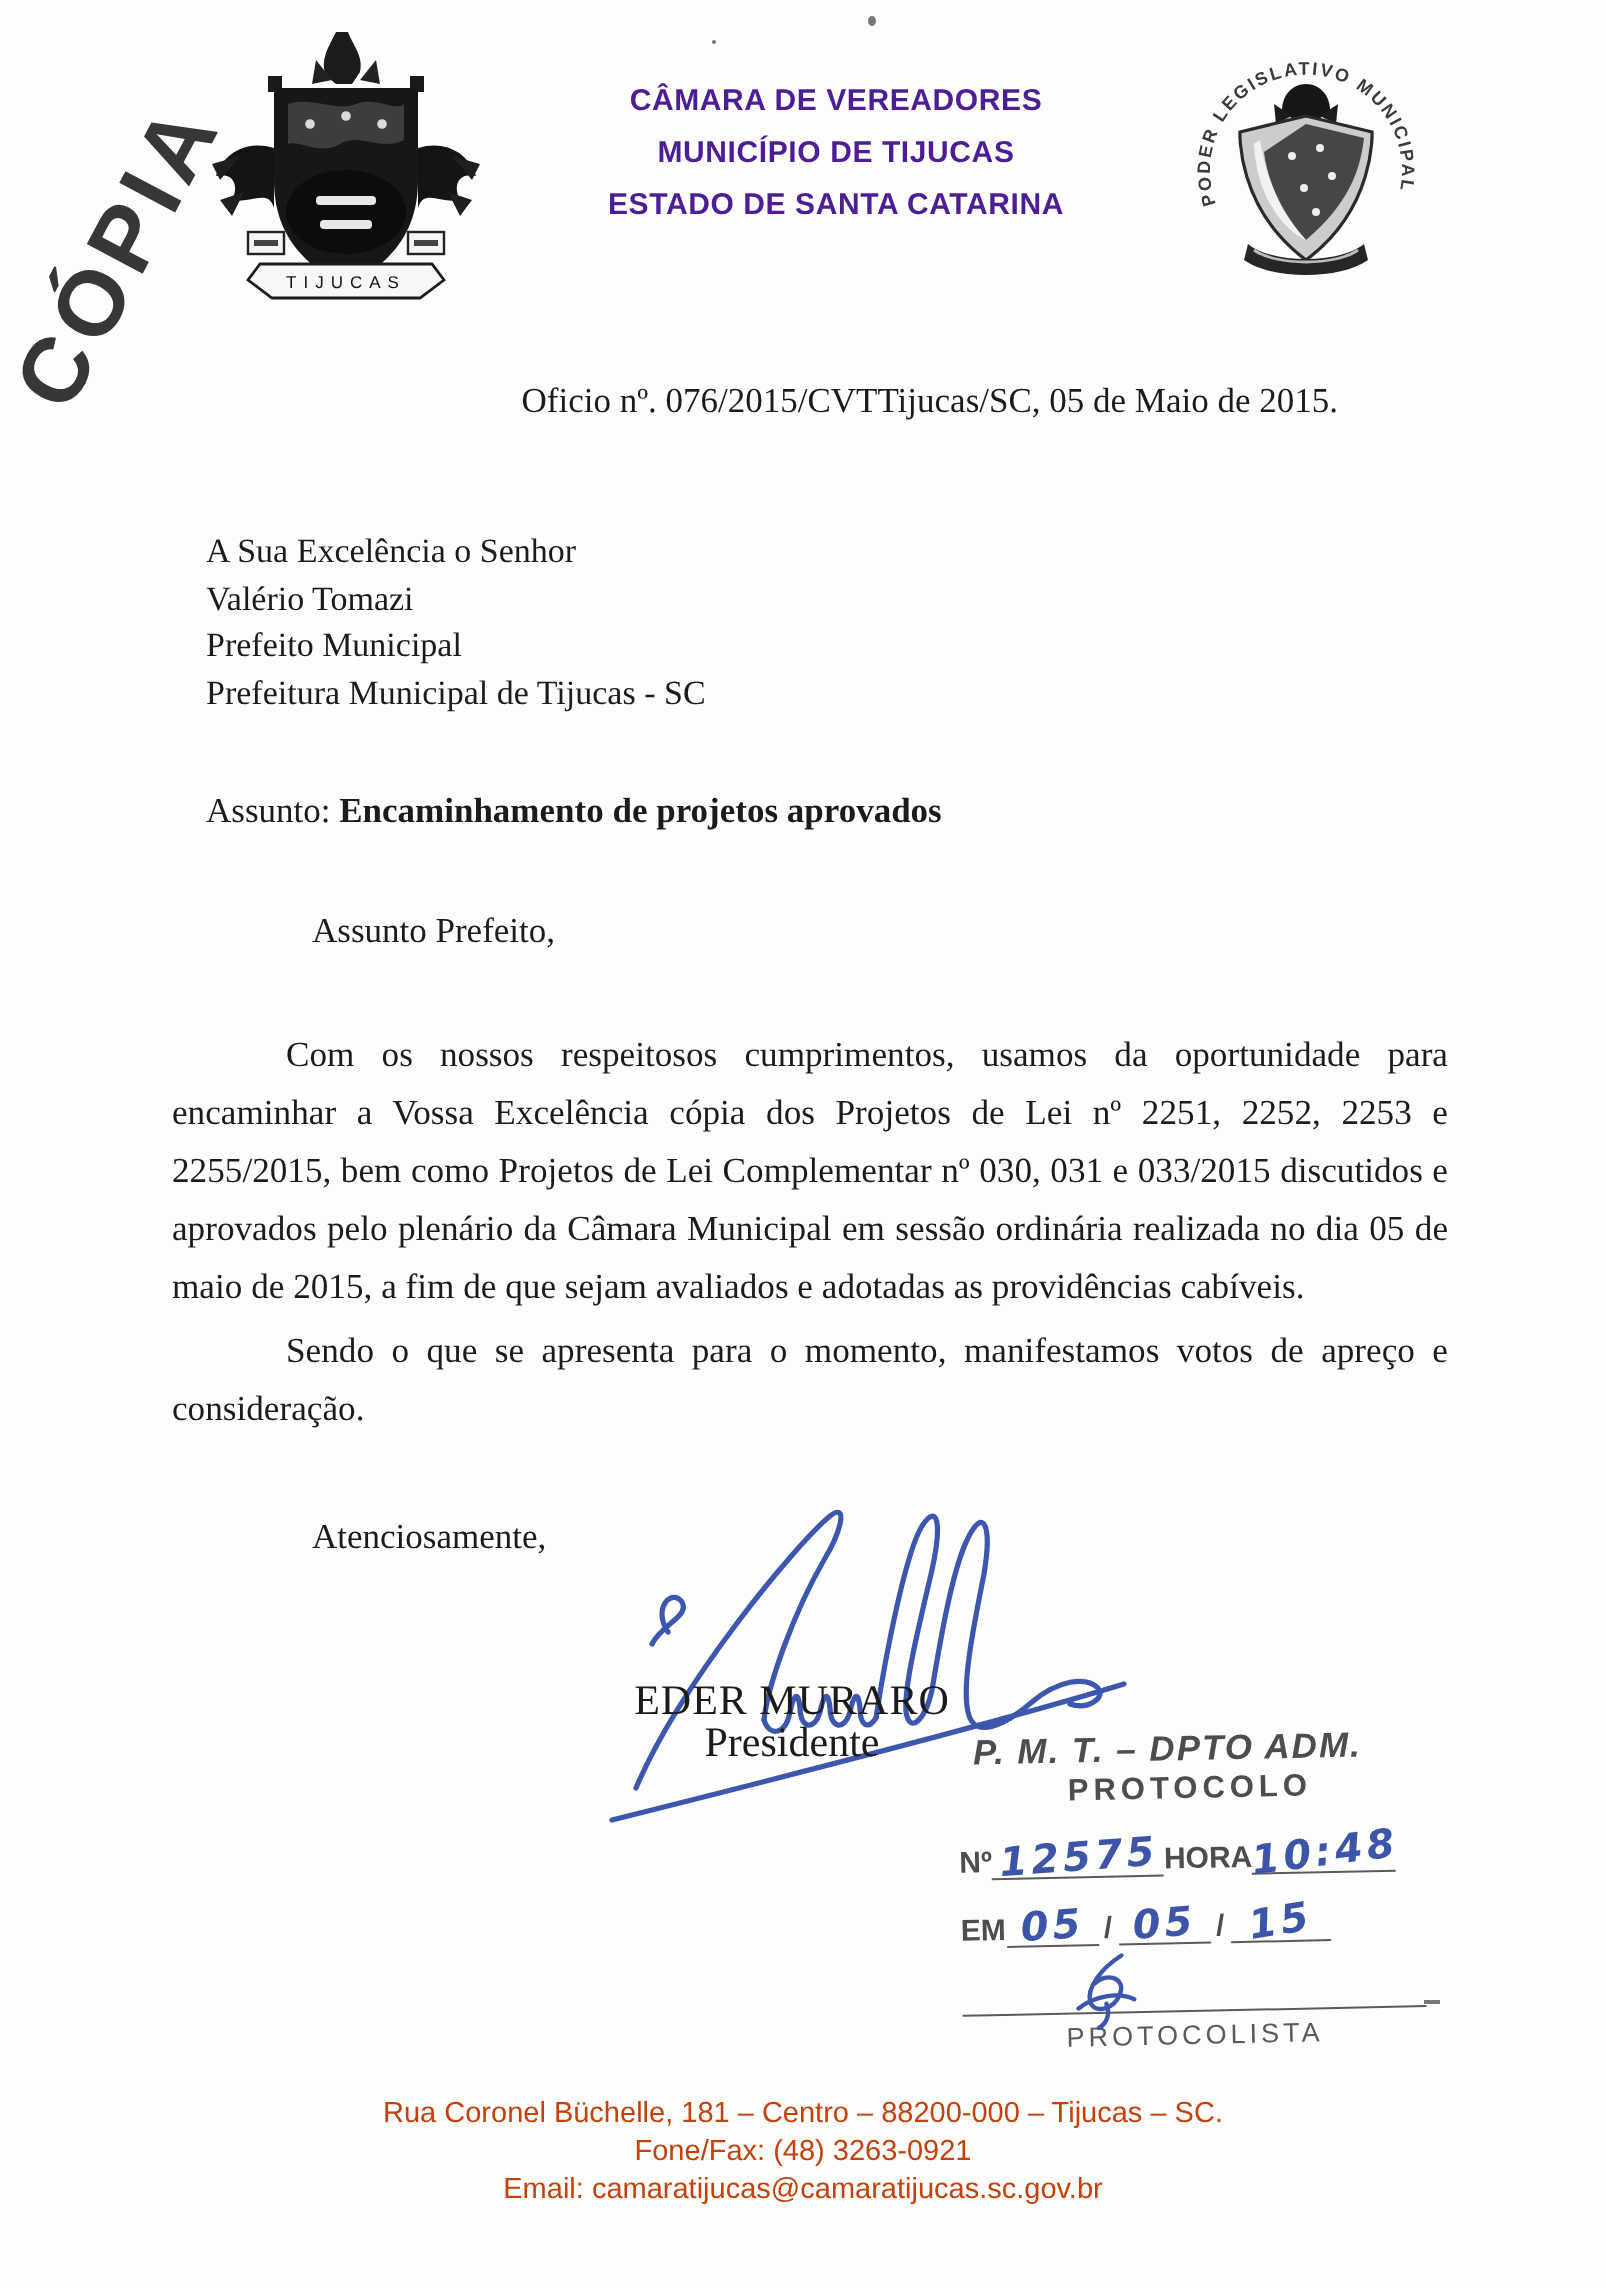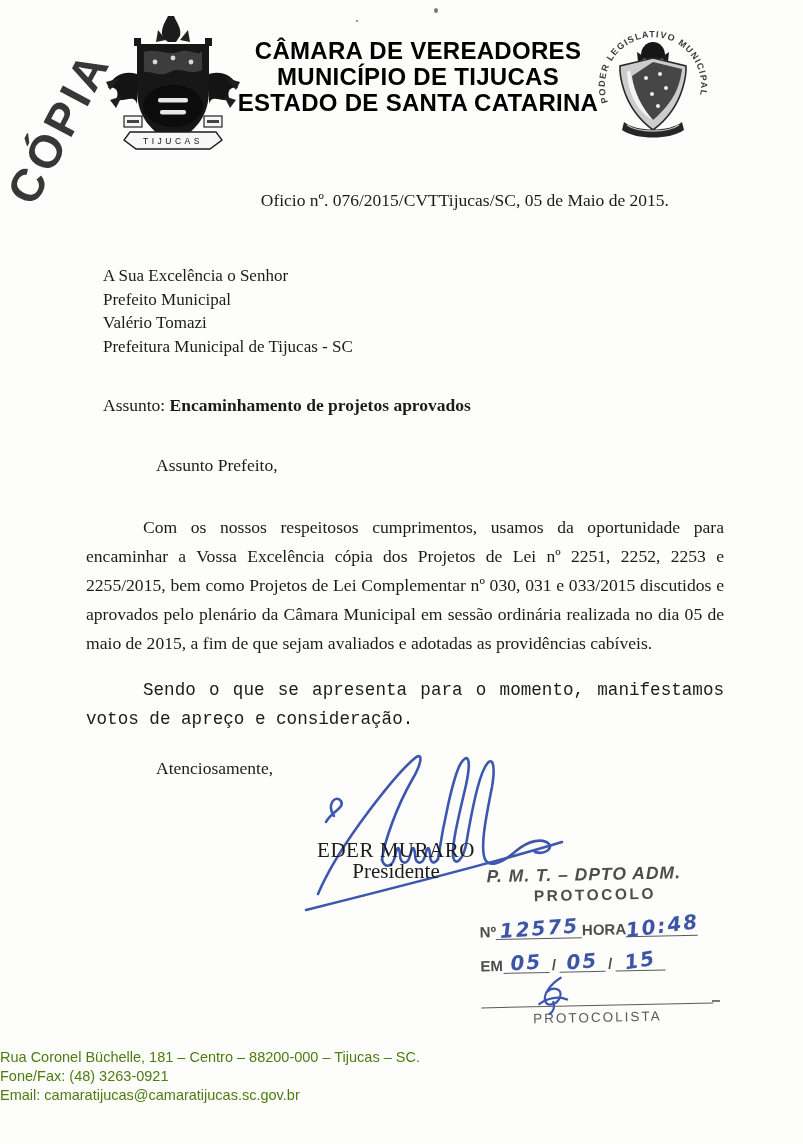--- a/index.html
+++ b/index.html
@@ -15,38 +15,38 @@
     transform:rotate(-62deg); transform-origin:center;
     font-family:"Liberation Sans", sans-serif; font-weight:700;
     font-size:46px; letter-spacing:4px; color:#272727; opacity:.92;
   }
   
   .crest { position:absolute; left:106px; top:12px; }
   .seal  { position:absolute; left:594px; top:16px; }
   .org-title {
     position:absolute; left:232px; top:38px; width:372px; text-align:center;
     font-family:"Liberation Sans", sans-serif; font-weight:700;
-    font-size:24px; line-height:26px; color:#000000; letter-spacing:.3px;
+    font-size:15px; line-height:26px; color:#4c1d95; letter-spacing:.3px;
   }
   
   .ref-row {
     position:absolute; left:103px; top:190px; width:566px;
     display:flex; justify-content:flex-end;
     font-size:17.5px;
   }
   
   .recipient { position:absolute; left:103px; top:264px; font-size:17px; line-height:23.5px; }
   
   .subject { position:absolute; left:103px; top:395px; font-size:17.5px; }
   .subject b { font-weight:700;margin-top:40px; }
   
   .salutation { position:absolute; left:156px; top:455px; font-size:17.5px; }
   .body-text { position:absolute; left:86px; top:513px; width:638px; font-size:17.6px; line-height:29px; text-align:justify; }
   .body-text p { text-indent:57px; margin:0; }
-  .body-text p + p { margin-top:18px;font-family:Liberation Mono, monospace; }
+  .body-text p + p { margin-top:3px; }
   .closing { position:absolute; left:156px; top:758px; font-size:17.5px; }
   
   .sig-art { position:absolute; left:300px; top:746px; }
   .sig-name-block { position:absolute; left:314px; top:840px; width:164px; text-align:center; font-size:21px; line-height:21px; }
   .sig-name { letter-spacing:.5px; }
   
   .stamp {
     position:absolute; left:480px; top:864px; width:232px;
     font-family:"Liberation Sans", sans-serif; color:#4d4d4d;
     transform:rotate(-1.2deg);
@@ -59,22 +59,22 @@
     color:#3c55a8; font-family:"DejaVu Sans", sans-serif; font-weight:700; font-style:italic;
     font-size:20px; letter-spacing:2px; display:inline-block; transform:rotate(-3deg);
     position:relative; top:2px; white-space:nowrap;
   }
   .slash { padding:0 3px; font-weight:700; }
   .sig-line { margin-top:4px; border-bottom:1.6px solid #5a5a5a; height:30px; text-align:center; position:relative; }
   .sig-line svg { position:absolute; left:52px; bottom:-10px; }
   .stamp-signer { text-align:center; font-size:13.5px; letter-spacing:2px; margin-top:4px; font-weight:400; color:#5a5a5a; }
   
   .footer {
-    position:absolute; left:0; top:1048px; width:100%; 
-    font-family:"Liberation Sans", sans-serif; font-size:14.5px; line-height:19px; color:#4d7c0f;
+    position:absolute; left:0; top:1048px; width:100%; text-align:center;
+    font-family:"Liberation Sans", sans-serif; font-size:14.5px; line-height:19px; color:#c2410c;
   }
   
   .speck { position:absolute; background:#777; border-radius:50%; }
 </style>
 </head>
 <body>
 
 <div class="page">
 
   <div class="copia">CÓPIA</div>
@@ -144,22 +144,22 @@
     </svg>
   </div>
 
   <div class="ref-row">
     <span>Oficio nº. 076/2015/CVT</span>
     <span>Tijucas/SC, 05 de Maio de 2015.</span>
   </div>
 
   <div class="recipient">
     <div>A Sua Excelência o Senhor</div>
+    <div>Valério Tomazi</div>
     <div>Prefeito Municipal</div>
-    <div>Valério Tomazi</div>
     <div>Prefeitura Municipal de Tijucas - SC</div>
   </div>
 
   <div class="subject">
     <span>Assunto: </span><b>Encaminhamento de projetos aprovados</b>
   </div>
 
   <div class="salutation">Assunto Prefeito,</div>
 
   <div class="body-text">

